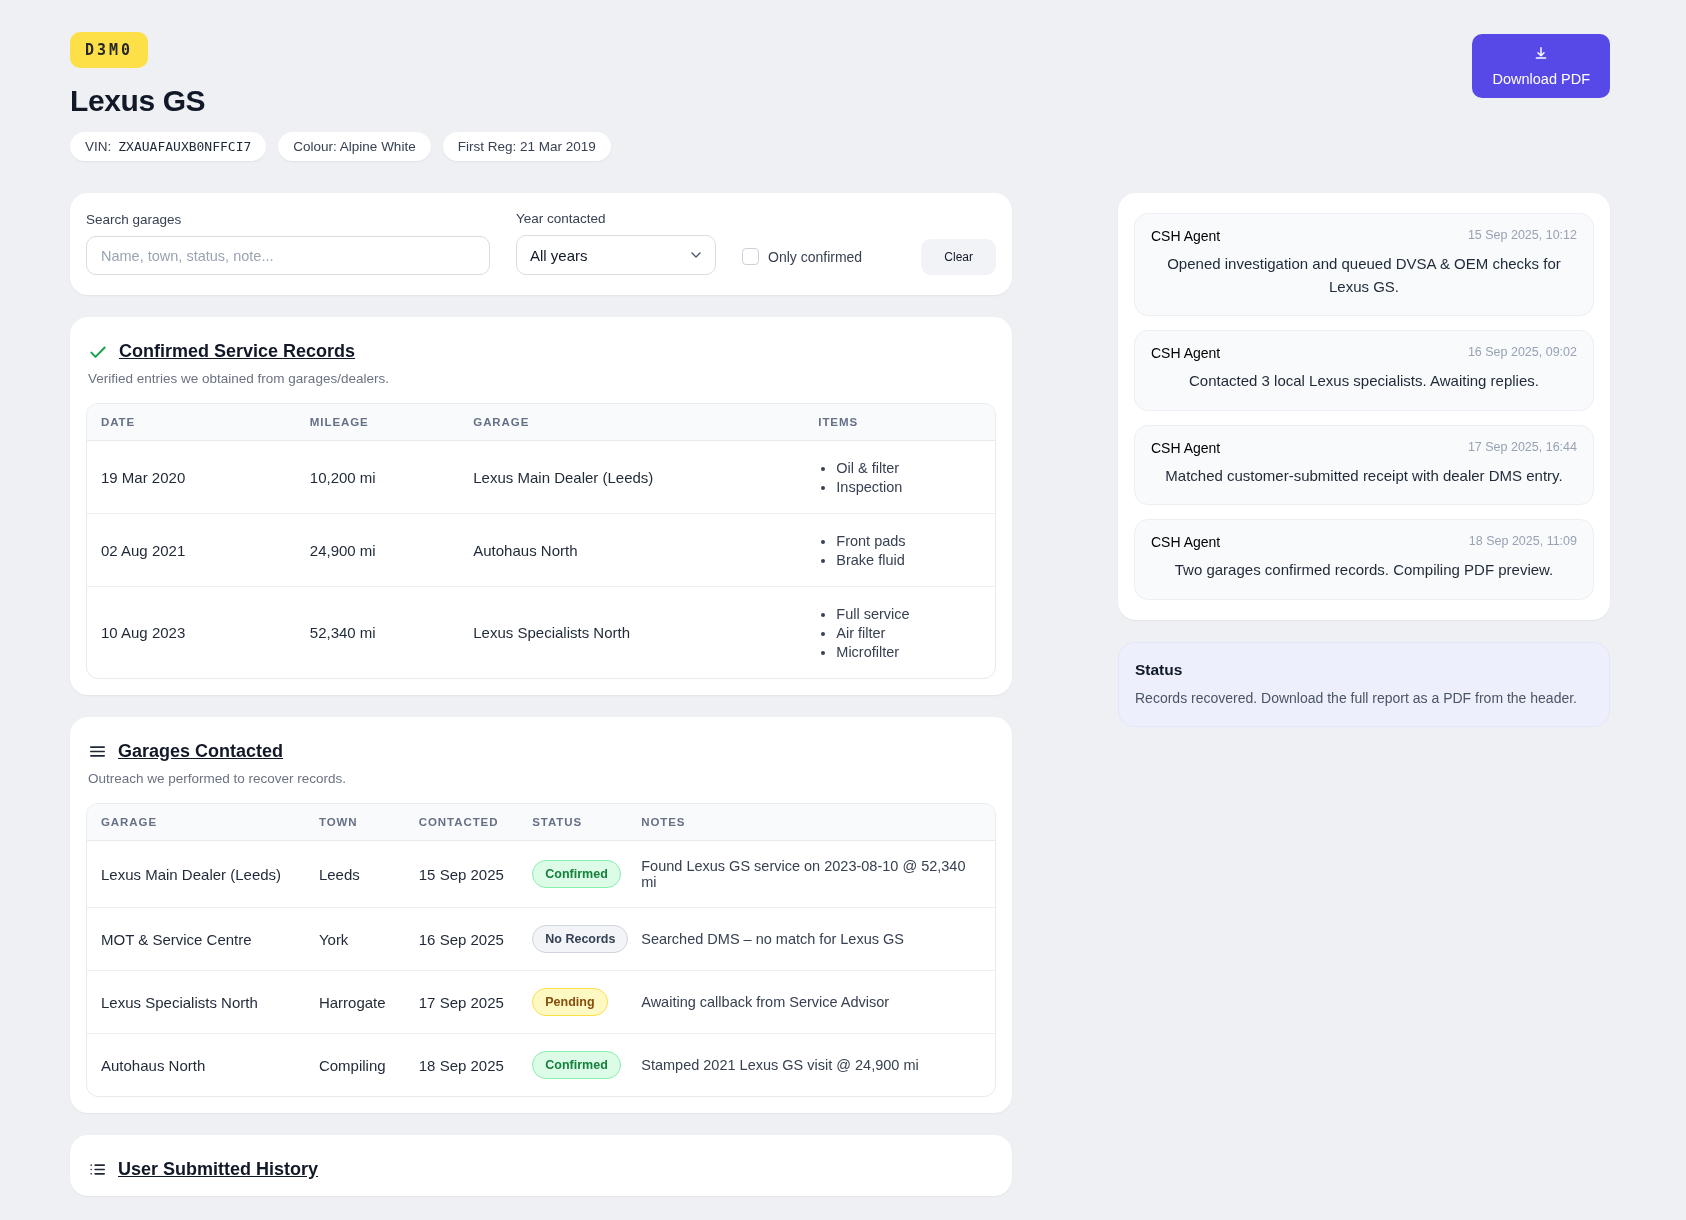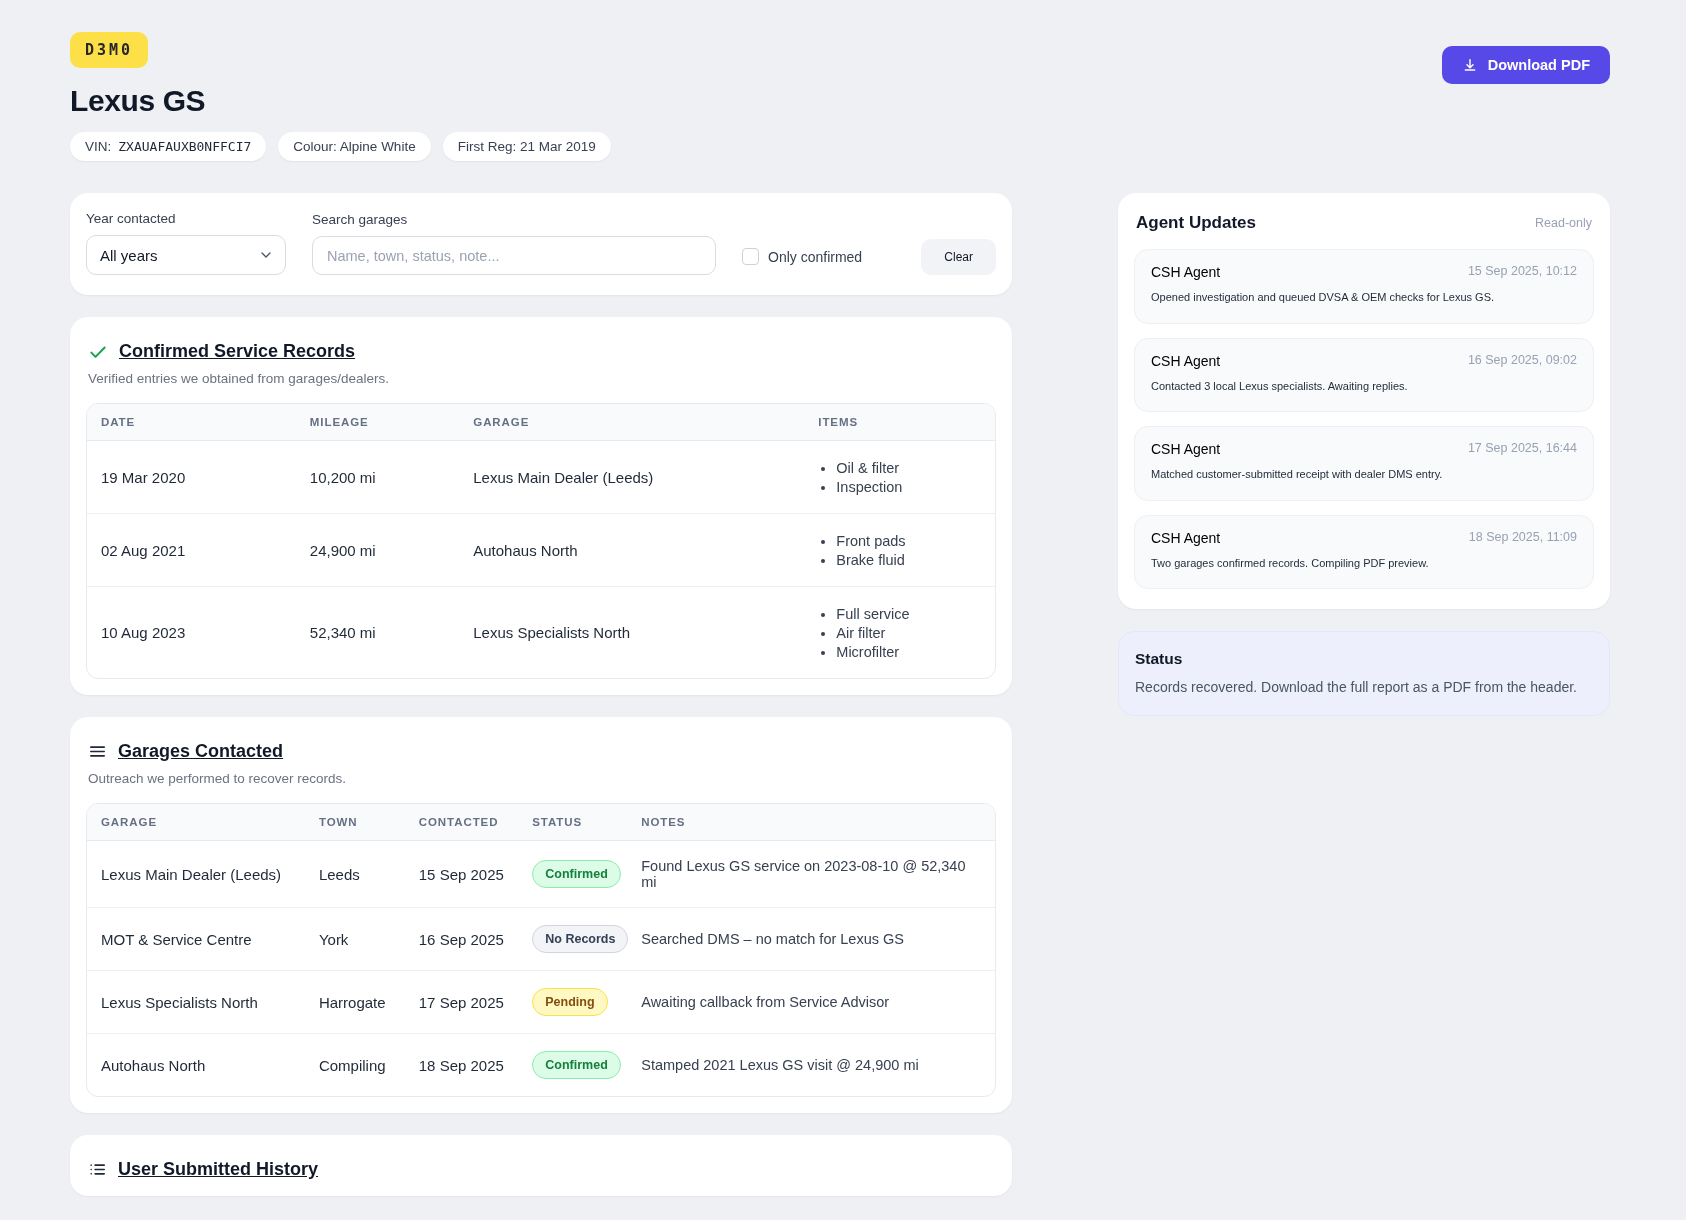--- a/index.html
+++ b/index.html
@@ -24,21 +24,21 @@
   .chips { display: flex; gap: 12px; }
   .chip {
     background: #ffffff; border-radius: 999px; padding: 7px 15px;
     font-size: 13.5px; color: #374151; display: flex; align-items: center; gap: 7px;
     box-shadow: 0 1px 2px rgba(16,24,40,.06);
   }
   .chip .mono { font-family: "DejaVu Sans Mono", monospace; font-size: 13px; color: #1f2937; }
   .download-btn {
     display: flex; align-items: center; gap: 10px; background: #5748e8; color: #ffffff;
     border: none; border-radius: 10px; padding: 11px 20px; font-size: 14.5px;
-    font-weight: 700; cursor: pointer; font-family: inherit; margin-top: 14px;
+    font-weight: 400; cursor: pointer; font-family: inherit; margin-top: 2px; flex-direction: column;
   }
   .download-btn svg { display: block; }
 
   
   .main-grid { display: grid; grid-template-columns: 1fr 492px; column-gap: 106px; margin-top: 32px; align-items: start; }
   .left-col { display: flex; flex-direction: column; gap: 22px; }
   .right-col { display: flex; flex-direction: column; gap: 22px; }
 
   .card {
     background: #ffffff; border-radius: 18px; padding: 16px;
@@ -100,21 +100,21 @@
 
   
   .agent-card { padding: 20px 16px 6px; }
   .agent-head { display: flex; justify-content: space-between; align-items: center; padding: 0 2px 16px; }
   .agent-title { font-size: 17px; font-weight: 700; color: #111827; }
   .readonly-label { font-size: 12.5px; color: #98a2b3; }
   .agent-item { background: #f8fafc; border: 1px solid #eceff3; border-radius: 14px; padding: 14px 16px 17px; margin-bottom: 14px; }
   .agent-item-head { display: flex; justify-content: space-between; margin-bottom: 9px; }
   .agent-author { font-size: 14px; color: #000000; }
   .agent-time { font-size: 12.5px; color: #98a2b3; }
-  .agent-msg { font-size: 11px; color: #1f2937; line-height: 1.5; }
+  .agent-msg { font-size: 15px; color: #1f2937; line-height: 1.5; text-align: center; }
 
   
   .status-card { background: #edf0fc; border: 1px solid #e3e7fa; border-radius: 16px; padding: 18px 16px 20px; box-shadow: none; }
   .status-title { font-size: 15.5px; font-weight: 700; color: #111827; margin-bottom: 11px; }
   .status-msg { font-size: 14px; color: #4b5563; }
 
   .icon { display: inline-flex; align-items: center; justify-content: center; }
 </style>
 </head>
 <body>
@@ -144,35 +144,35 @@
       </span>
       <span>Download PDF</span>
     </button>
   </div>
 
   <div class="main-grid">
     <div class="left-col">
 
       <div class="card filter-card">
         <div>
+          <label class="field-label">Search garages</label>
+          <input class="search-input" type="text" placeholder="Name, town, status, note..." style="">
+        </div>
+        <div>
           <label class="field-label">Year contacted</label>
           <div class="select-wrap">
             <select class="year-select">
               <option>All years</option>
             </select>
             <span class="icon select-chevron">
               <svg width="16" height="16" viewBox="0 0 24 24" fill="none" stroke="#475467" stroke-width="2" stroke-linecap="round" stroke-linejoin="round">
                 <polyline points="6 9 12 15 18 9"></polyline>
               </svg>
             </span>
           </div>
-        </div>
-        <div>
-          <label class="field-label">Search garages</label>
-          <input class="search-input" type="text" placeholder="Name, town, status, note..." style="">
         </div>
         <div class="checkbox-group">
           <input type="checkbox" id="only-confirmed" style="">
           <label for="only-confirmed">Only confirmed</label>
         </div>
         <button class="clear-btn">Clear</button>
       </div>
 
       <div class="card">
         <div class="section-head">
@@ -318,24 +318,20 @@
           </span>
           <span class="section-title">User Submitted History</span>
         </div>
 
       </div>
 
     </div>
 
     <div class="right-col">
       <div class="card agent-card">
-        <div class="agent-head">
-          <span class="agent-title">Agent Updates</span>
-          <span class="readonly-label">Read-only</span>
-        </div>
 
         <div class="agent-item">
           <div class="agent-item-head">
             <span class="agent-author">CSH Agent</span>
             <span class="agent-time">15 Sep 2025, 10:12</span>
           </div>
           <div class="agent-msg">Opened investigation and queued DVSA &amp; OEM checks for Lexus GS.</div>
         </div>
 
         <div class="agent-item">

